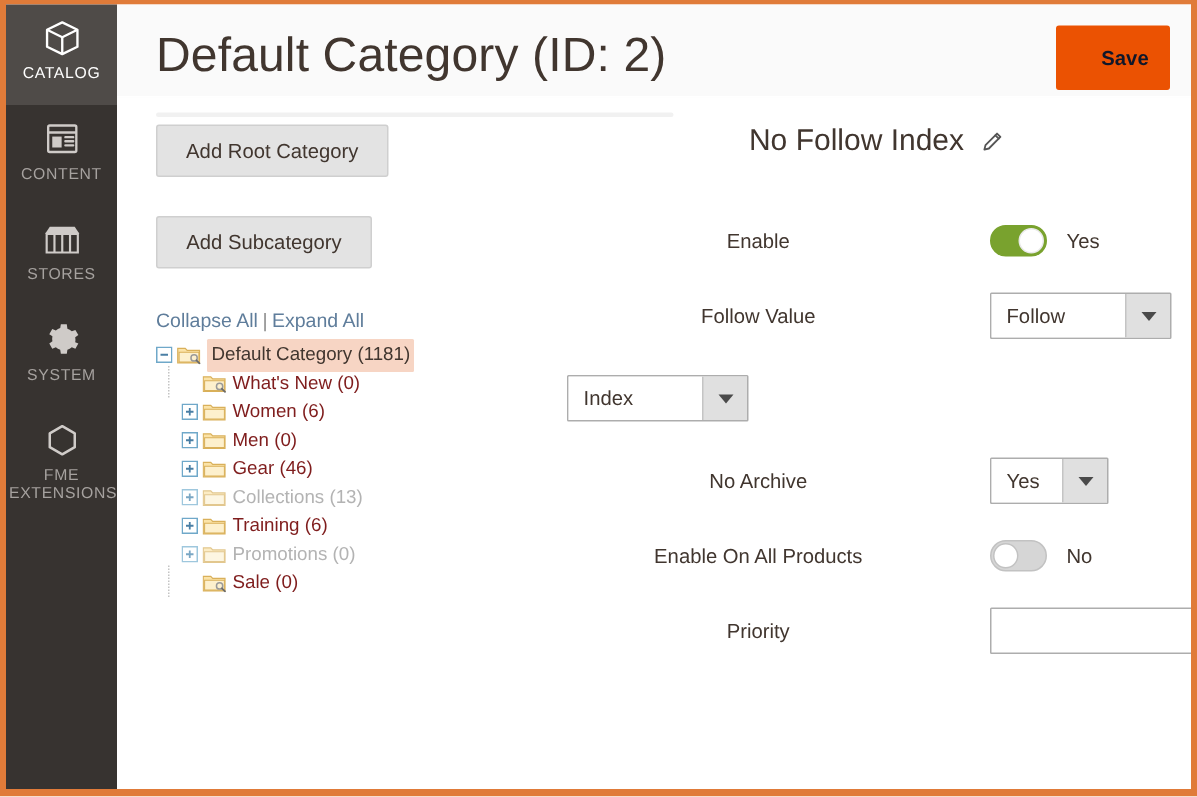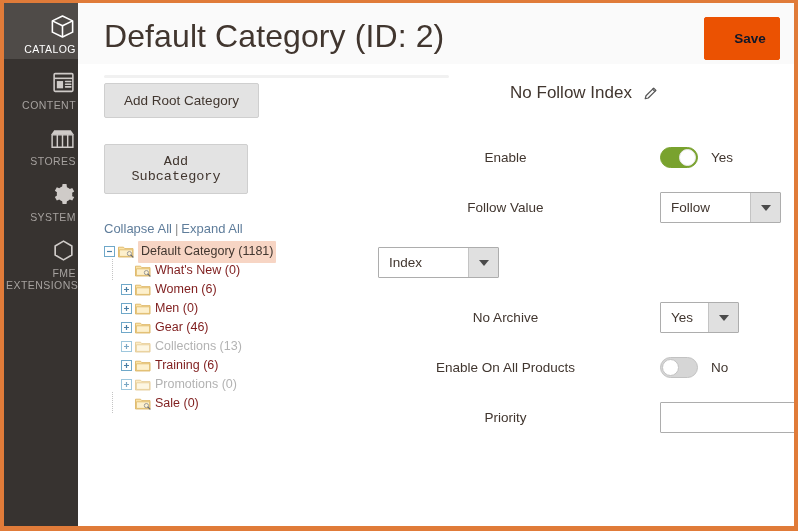--- a/index.html
+++ b/index.html
@@ -28,22 +28,22 @@
   #admin-nav {
     position: absolute;
     left: 0; top: 0;
     width: 74px;
     height: 100%;
     background: #373330;
     z-index: 5;
   }
   .nav-item {
     width: 100%;
-    padding: 9px 2px 4px 2px;
-    text-align: right;
+    padding: 9px 2px 15px 2px;
+    text-align: center;
     color: #a6a29f;
     cursor: pointer;
     user-select: none;
   }
   .nav-item.active { background: #4f4b48; color: #ffffff; }
   .nav-icon {
     display: block;
     height: 28px;
     line-height: 28px;
     margin-bottom: 3px;
@@ -122,21 +122,21 @@
     border-radius: 2px;
     color: #41362f;
     font-size: 13.5px;
     font-family: "Liberation Sans", sans-serif;
     padding: 9px 14px;
     margin-bottom: 26px;
     cursor: pointer;
     text-align: center;
   }
   #add-root-category-button { width: 155px; }
-  #add-subcategory-button { width: 144px; font-family: Liberation Mono, monospace; }
+  #add-subcategory-button { width: 144px; }
 
   #tree-links {
     margin-top: 22px;
     font-size: 13px;
     color: #5f7d9b;
     line-height: 18px;
   }
   #tree-links a {
     color: #5f7d9b;
     text-decoration: none;
@@ -189,21 +189,21 @@
     left: 300px; top: 0; right: 14px;
   }
   #section-title-row {
     display: flex;
     align-items: center;
     justify-content: center;
     padding-left: 10px;
     margin-bottom: 44px;
   }
   #section-title {
-    font-size: 17px;
+    font-size: 20px;
     color: #41362f;
     font-weight: 400;
   }
   #edit-pencil-icon {
     margin-left: 11px;
     line-height: 0;
     cursor: pointer;
   }
 
   .field-row {

